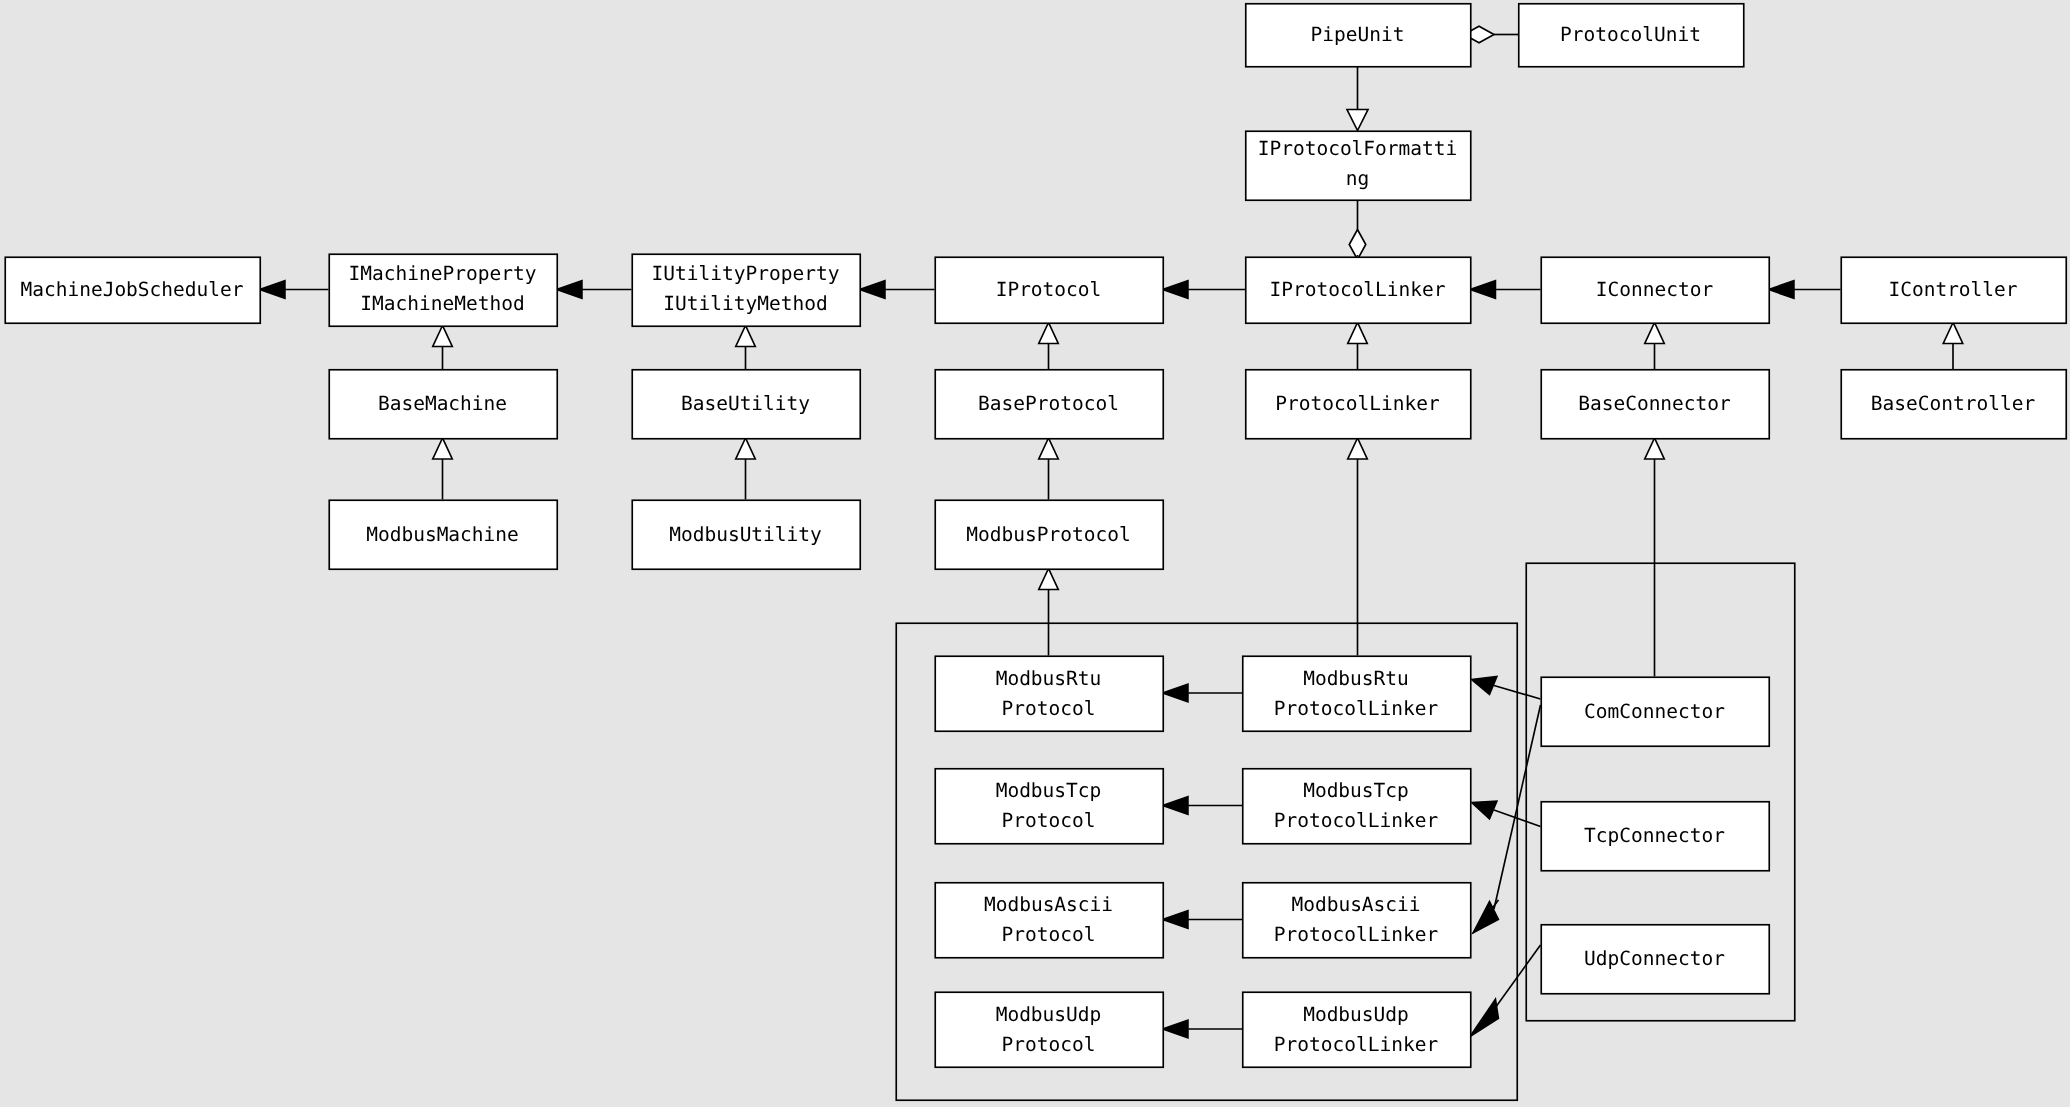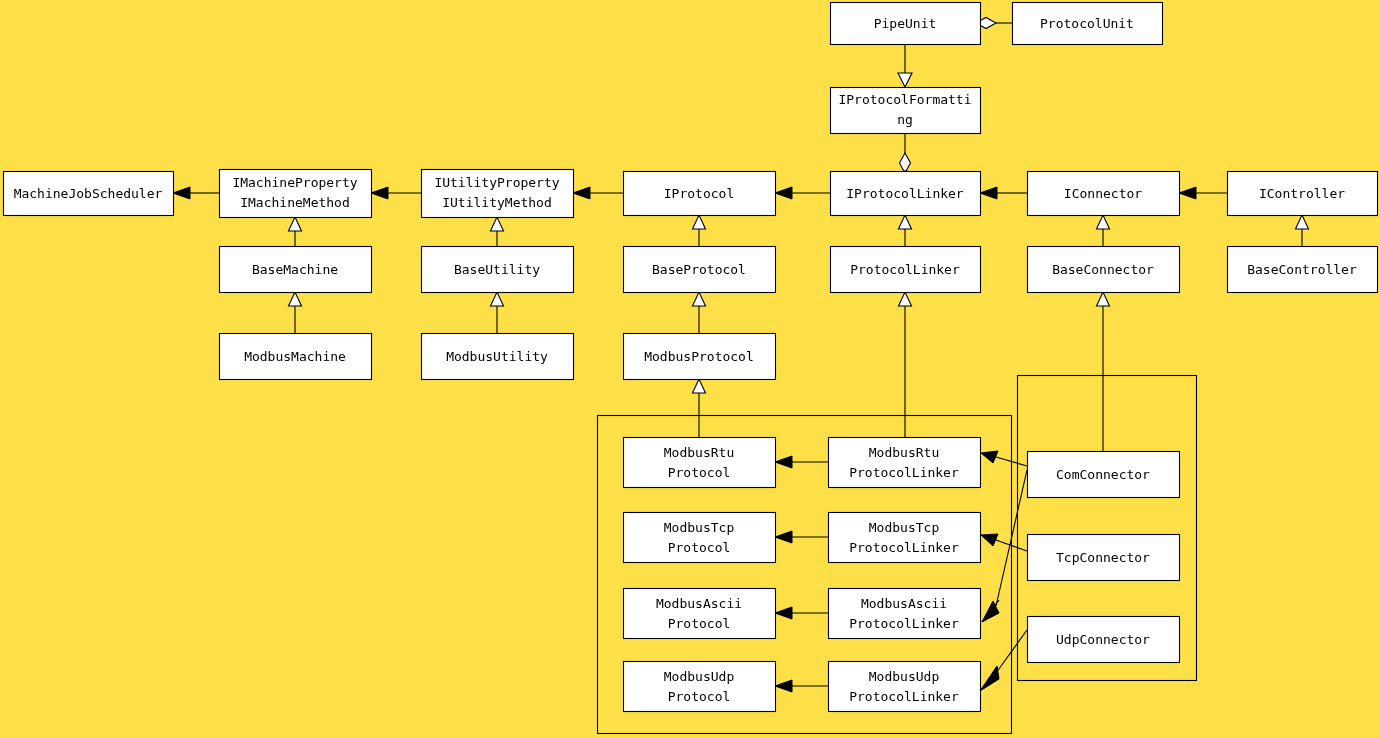--- a/index.html
+++ b/index.html
@@ -5,21 +5,21 @@
 <style>
   html, body {
     margin: 0;
     padding: 0;
     background: #ffffff;
   }
   #diagram-root {
     position: relative;
     width: 1380px;
     height: 738px;
-    background: #fde047;
+    background: #e5e5e5;
     font-family: "DejaVu Sans Mono", "Liberation Mono", monospace;
     overflow: hidden;
   }
   svg#uml-canvas {
     position: absolute;
     top: 0;
     left: 0;
     width: 1380px;
     height: 738px;
   }

